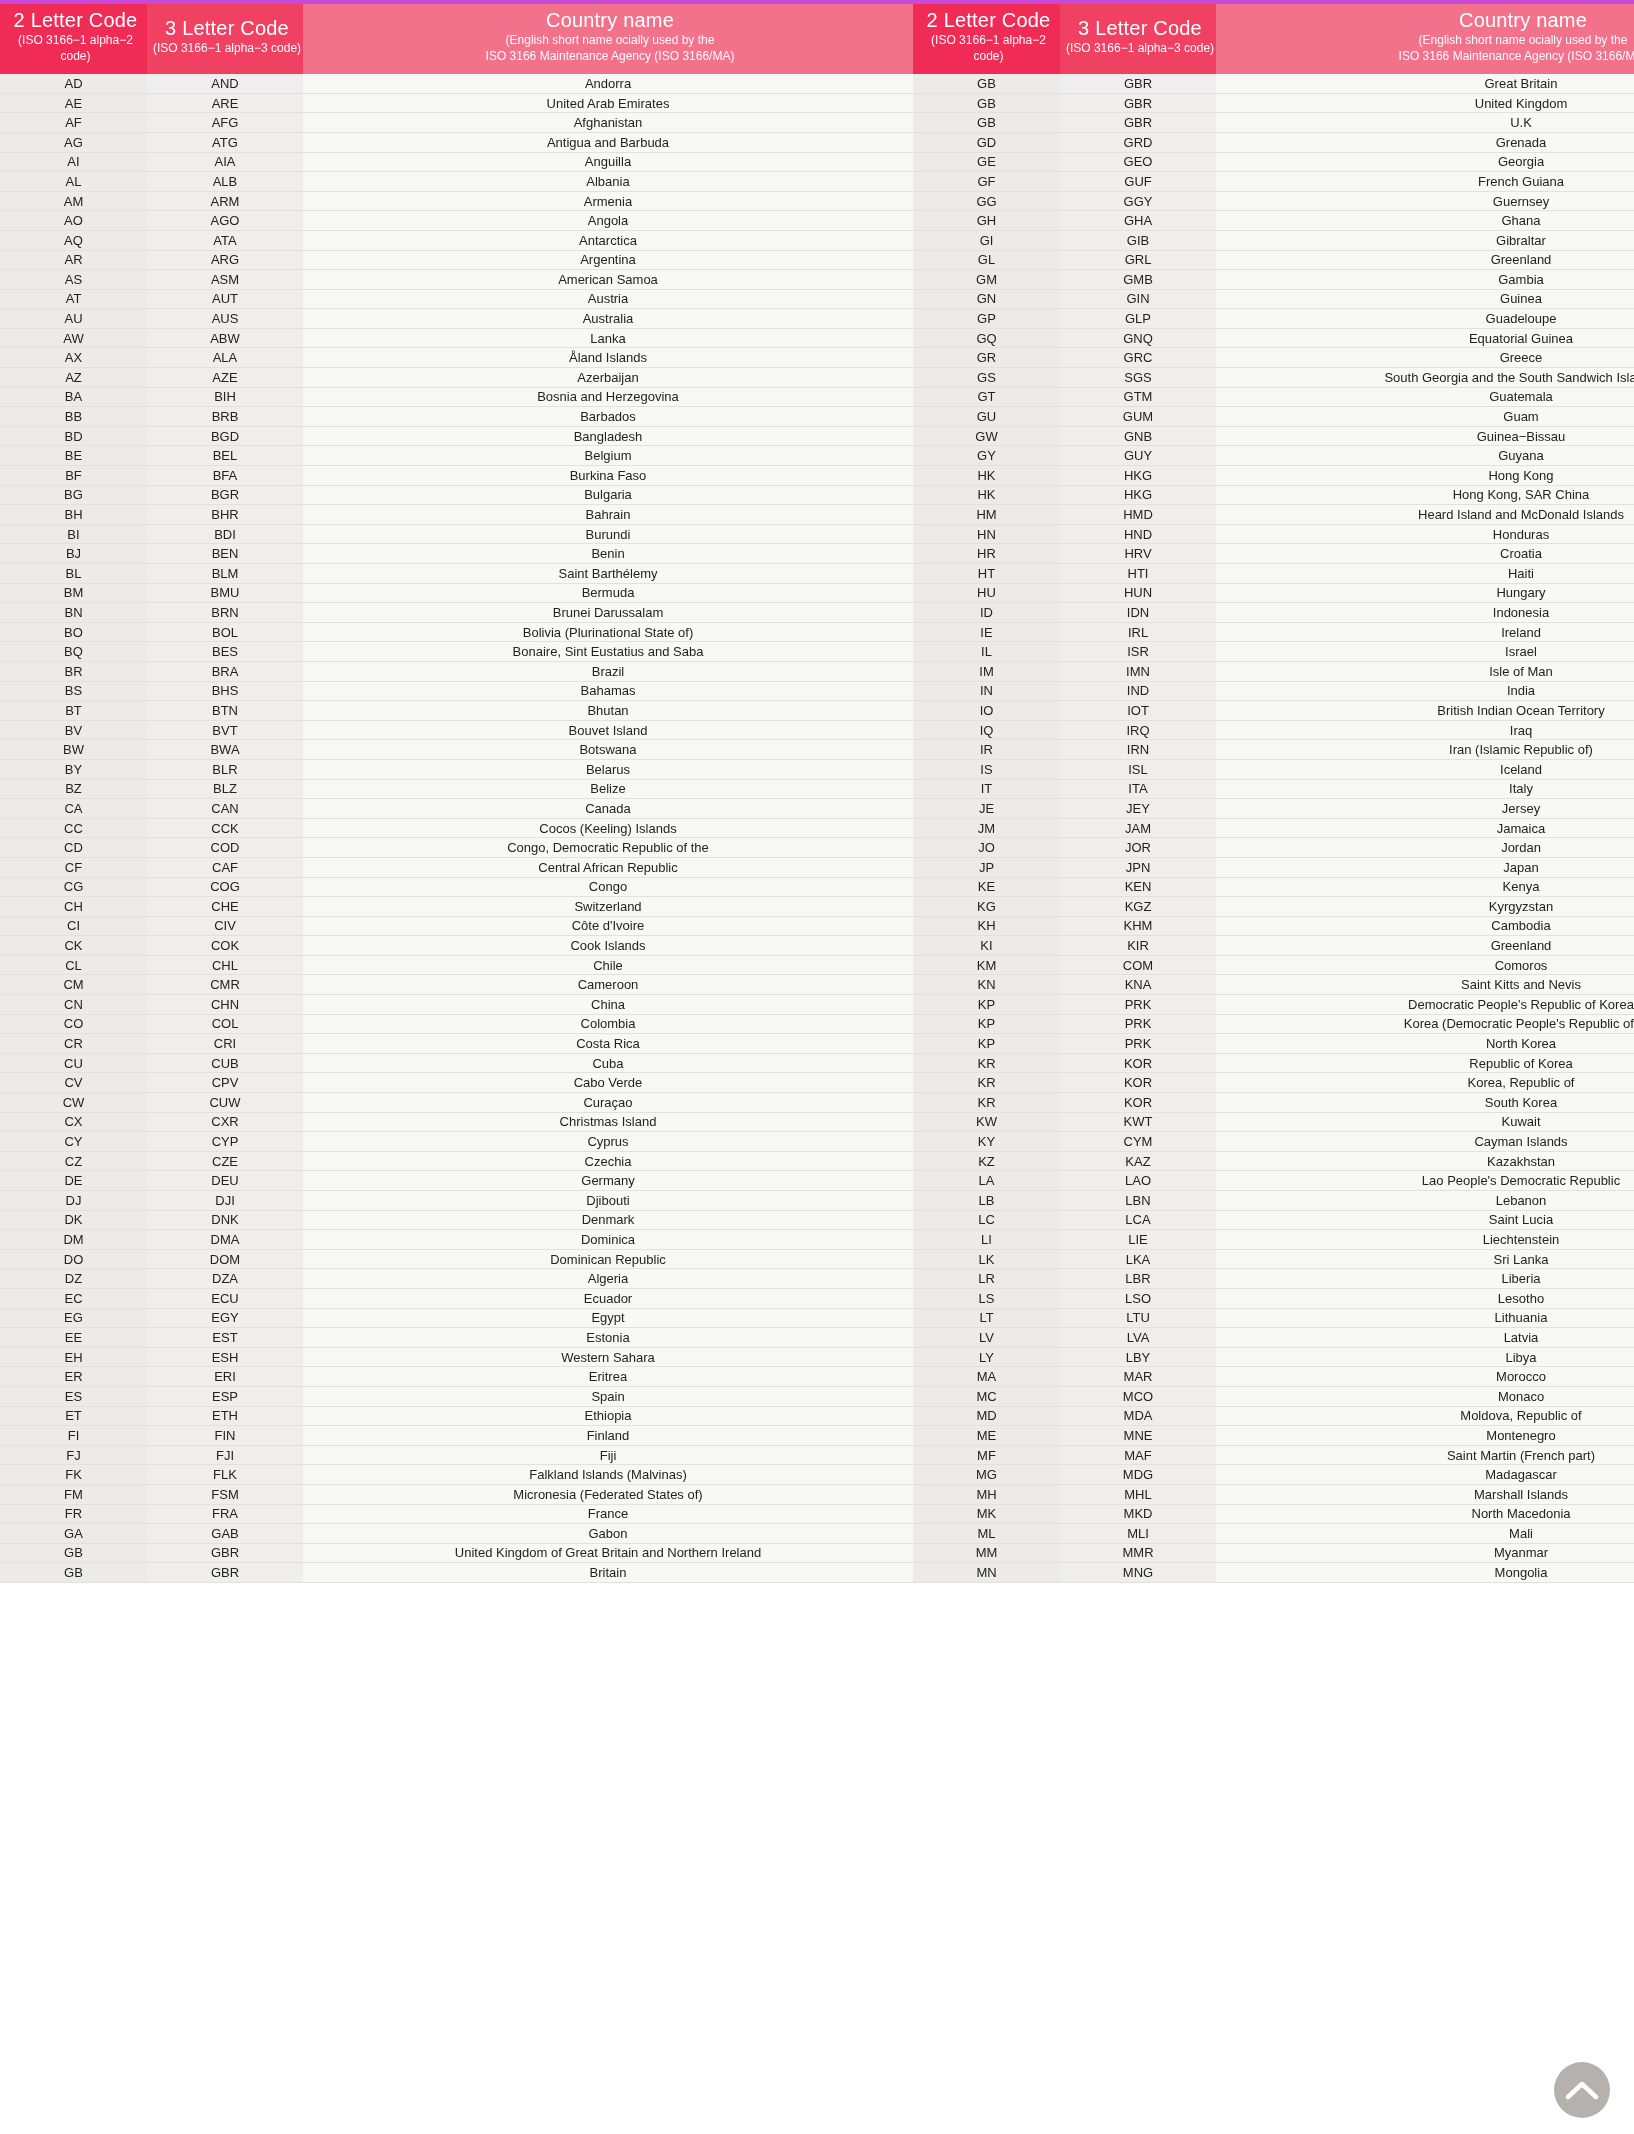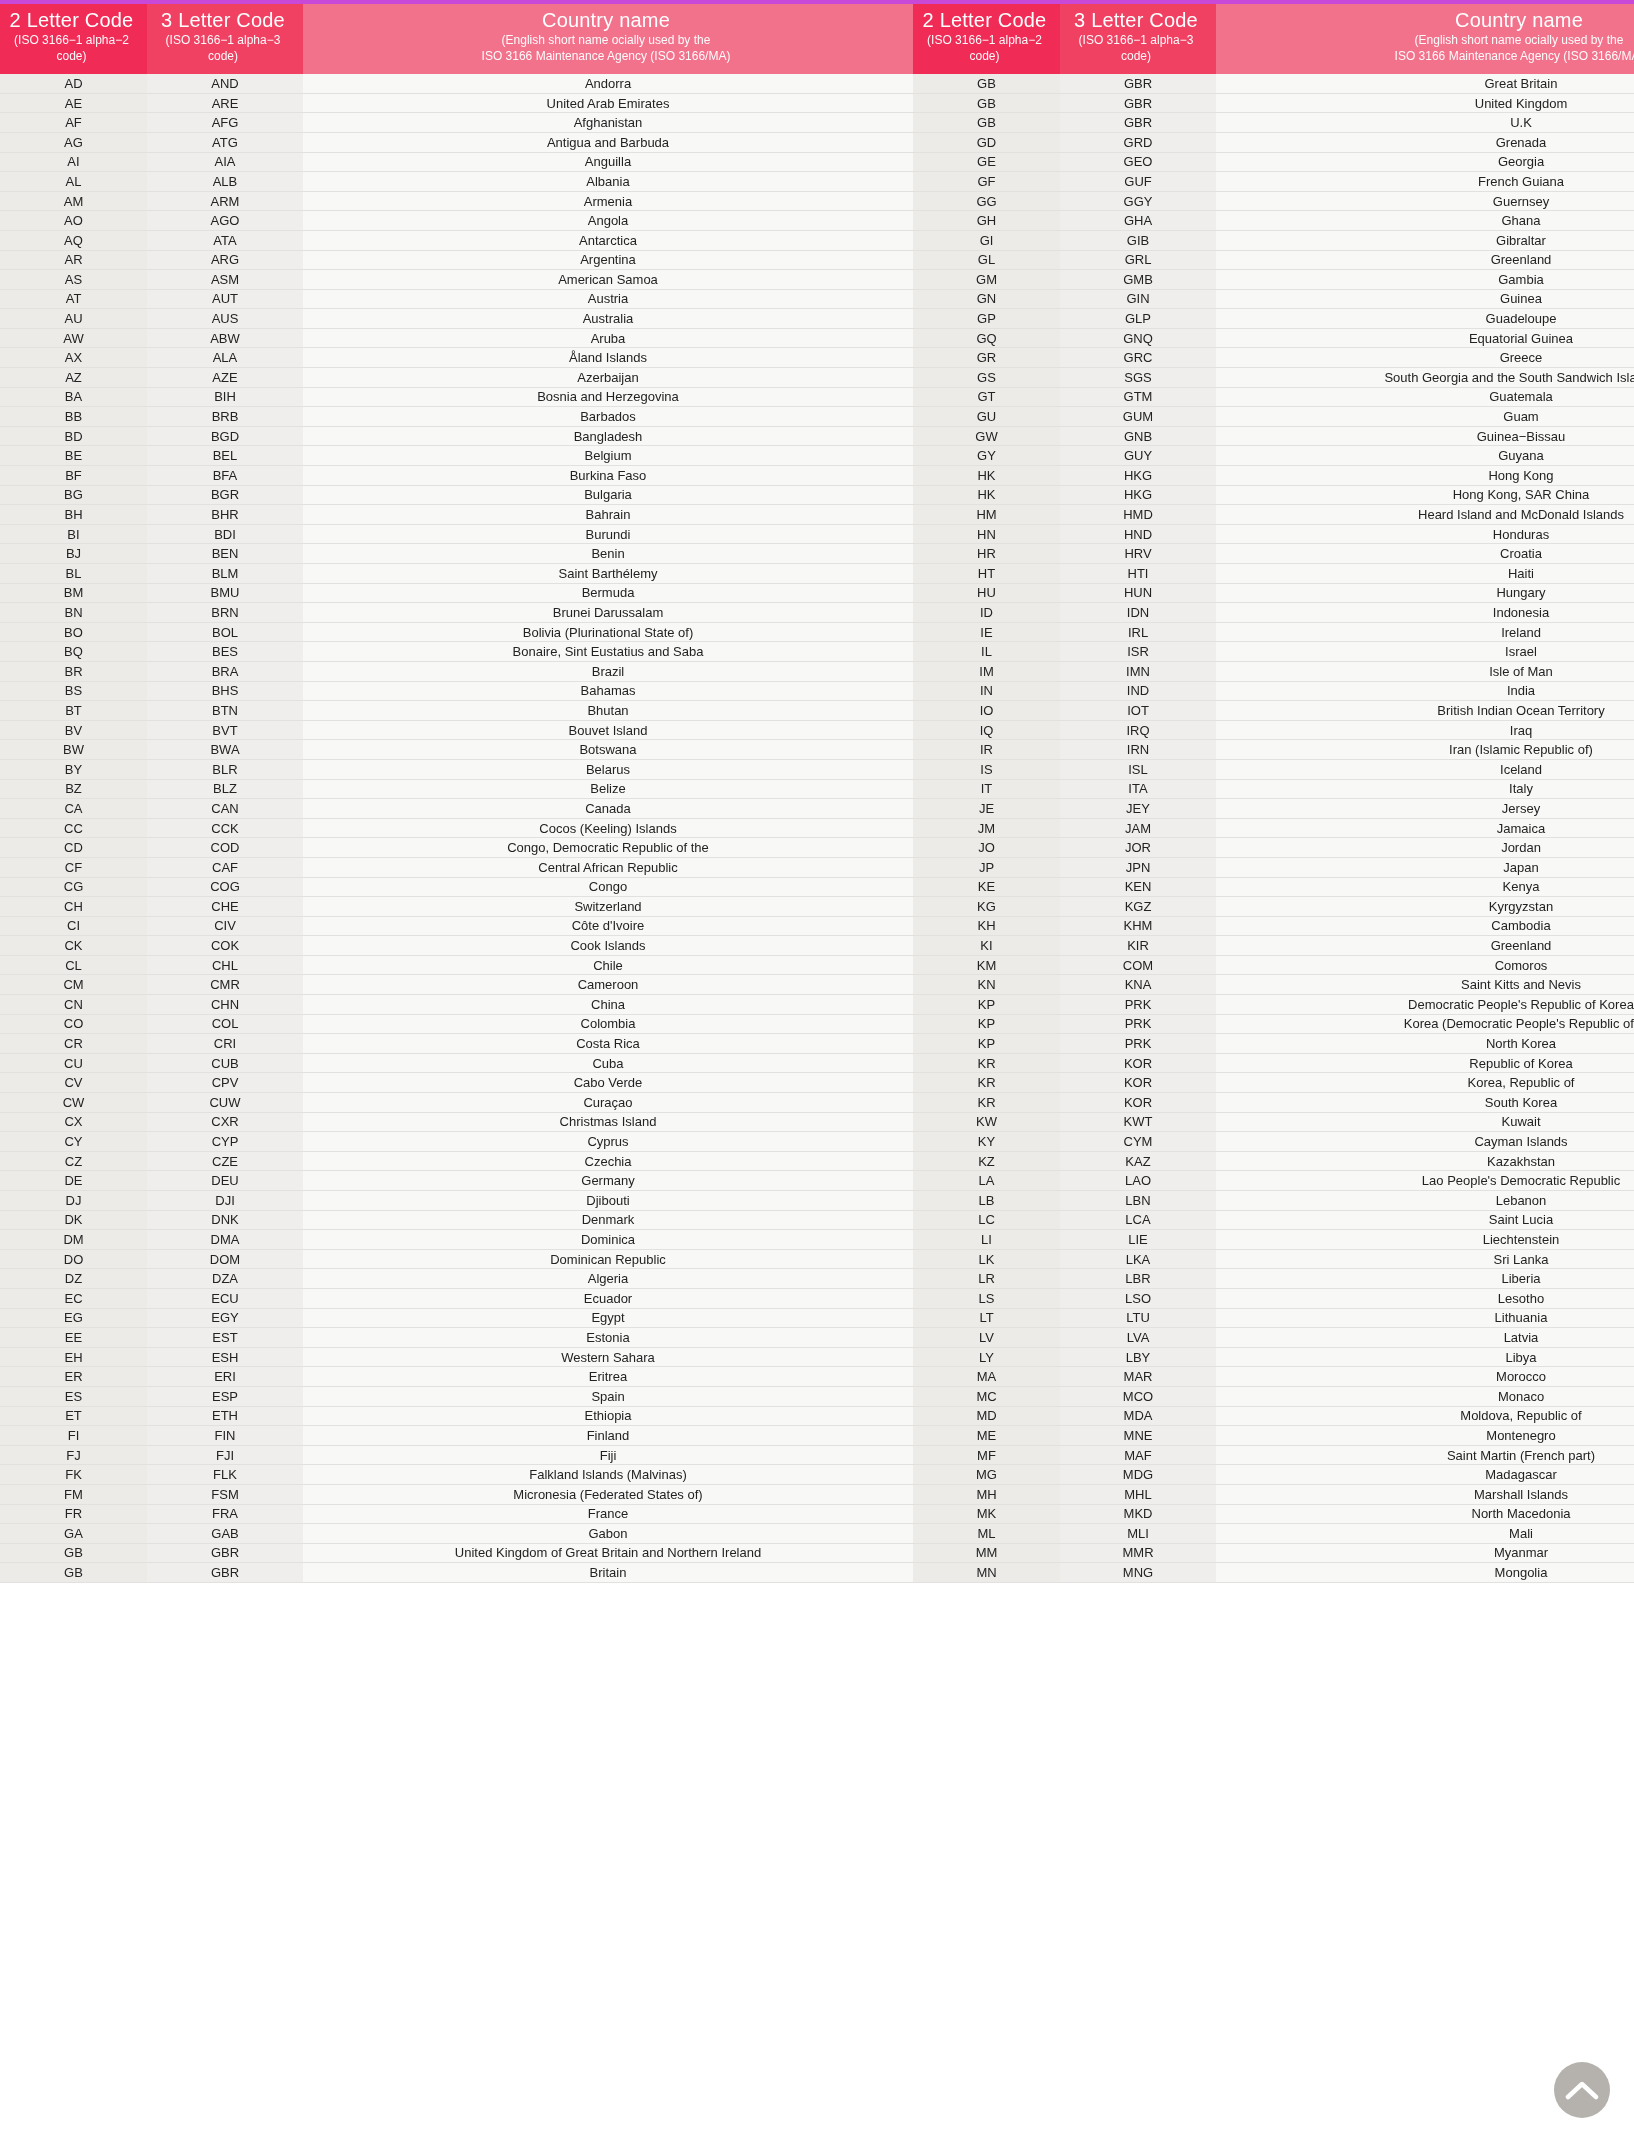--- a/index.html
+++ b/index.html
@@ -35,21 +35,21 @@
     table-layout: fixed;
     width: 817px;
   }
 
   
   table.iso thead th {
     color: #ffffff;
     font-weight: normal;
     text-align: center;
     vertical-align: middle;
-    padding: 6px 8px 9px 4px;
+    padding: 6px 0 9px 4px;
     height: 53px;
     line-height: 1.05;
   }
   th.c-a2 { background: #ef2b56; width: 147px; }
   th.c-a3 { background: #f04163; width: 156px; }
   th.c-nm { background: #f2728c; width: 610px; }
 
   .th-main {
     display: block;
     font-size: 20px;
@@ -187,21 +187,21 @@
             <td class="nm">Austria</td>
           </tr>
           <tr>
             <td class="a2">AU</td>
             <td class="a3">AUS</td>
             <td class="nm">Australia</td>
           </tr>
           <tr>
             <td class="a2">AW</td>
             <td class="a3">ABW</td>
-            <td class="nm">Aruba</td>
+            <td class="nm">Lanka</td>
           </tr>
           <tr>
             <td class="a2">AX</td>
             <td class="a3">ALA</td>
             <td class="nm">Åland Islands</td>
           </tr>
           <tr>
             <td class="a2">AZ</td>
             <td class="a3">AZE</td>
             <td class="nm">Azerbaijan</td>

